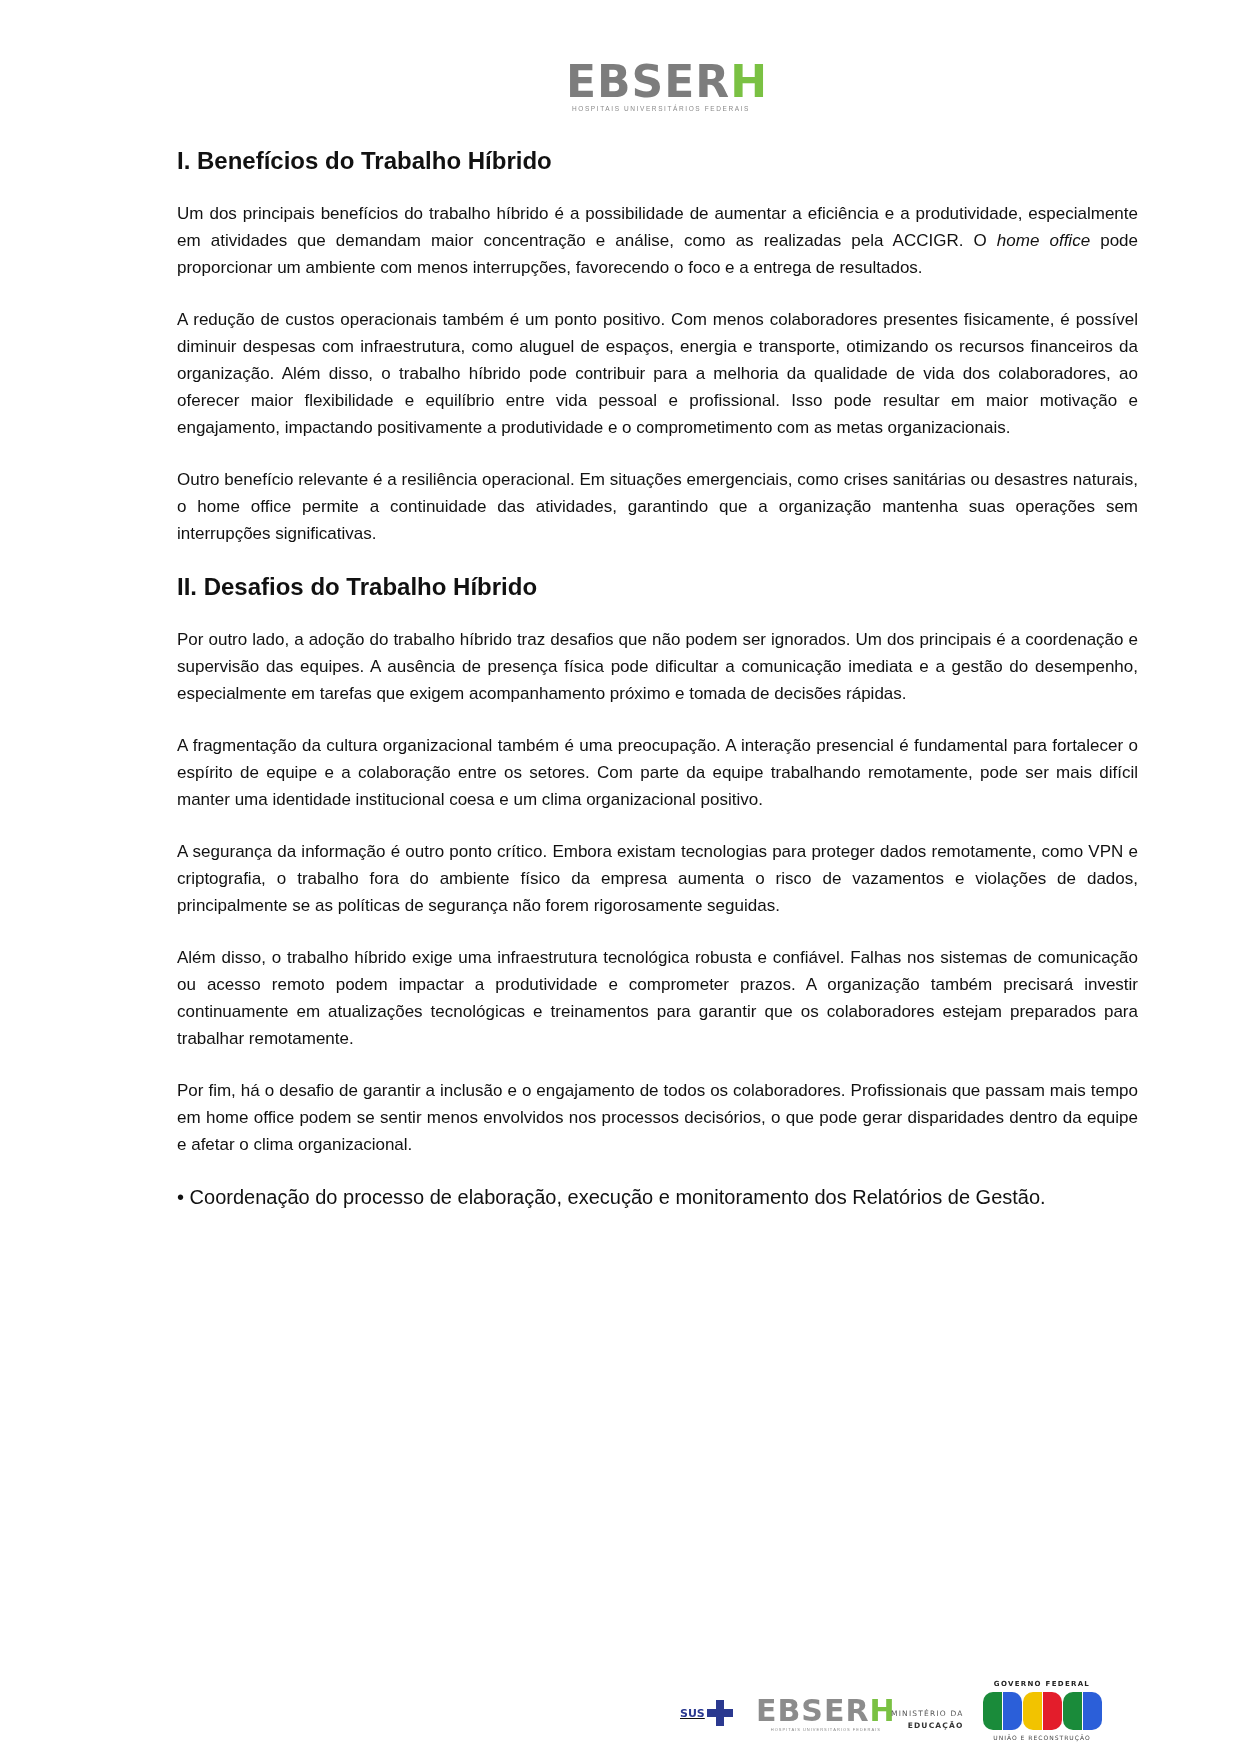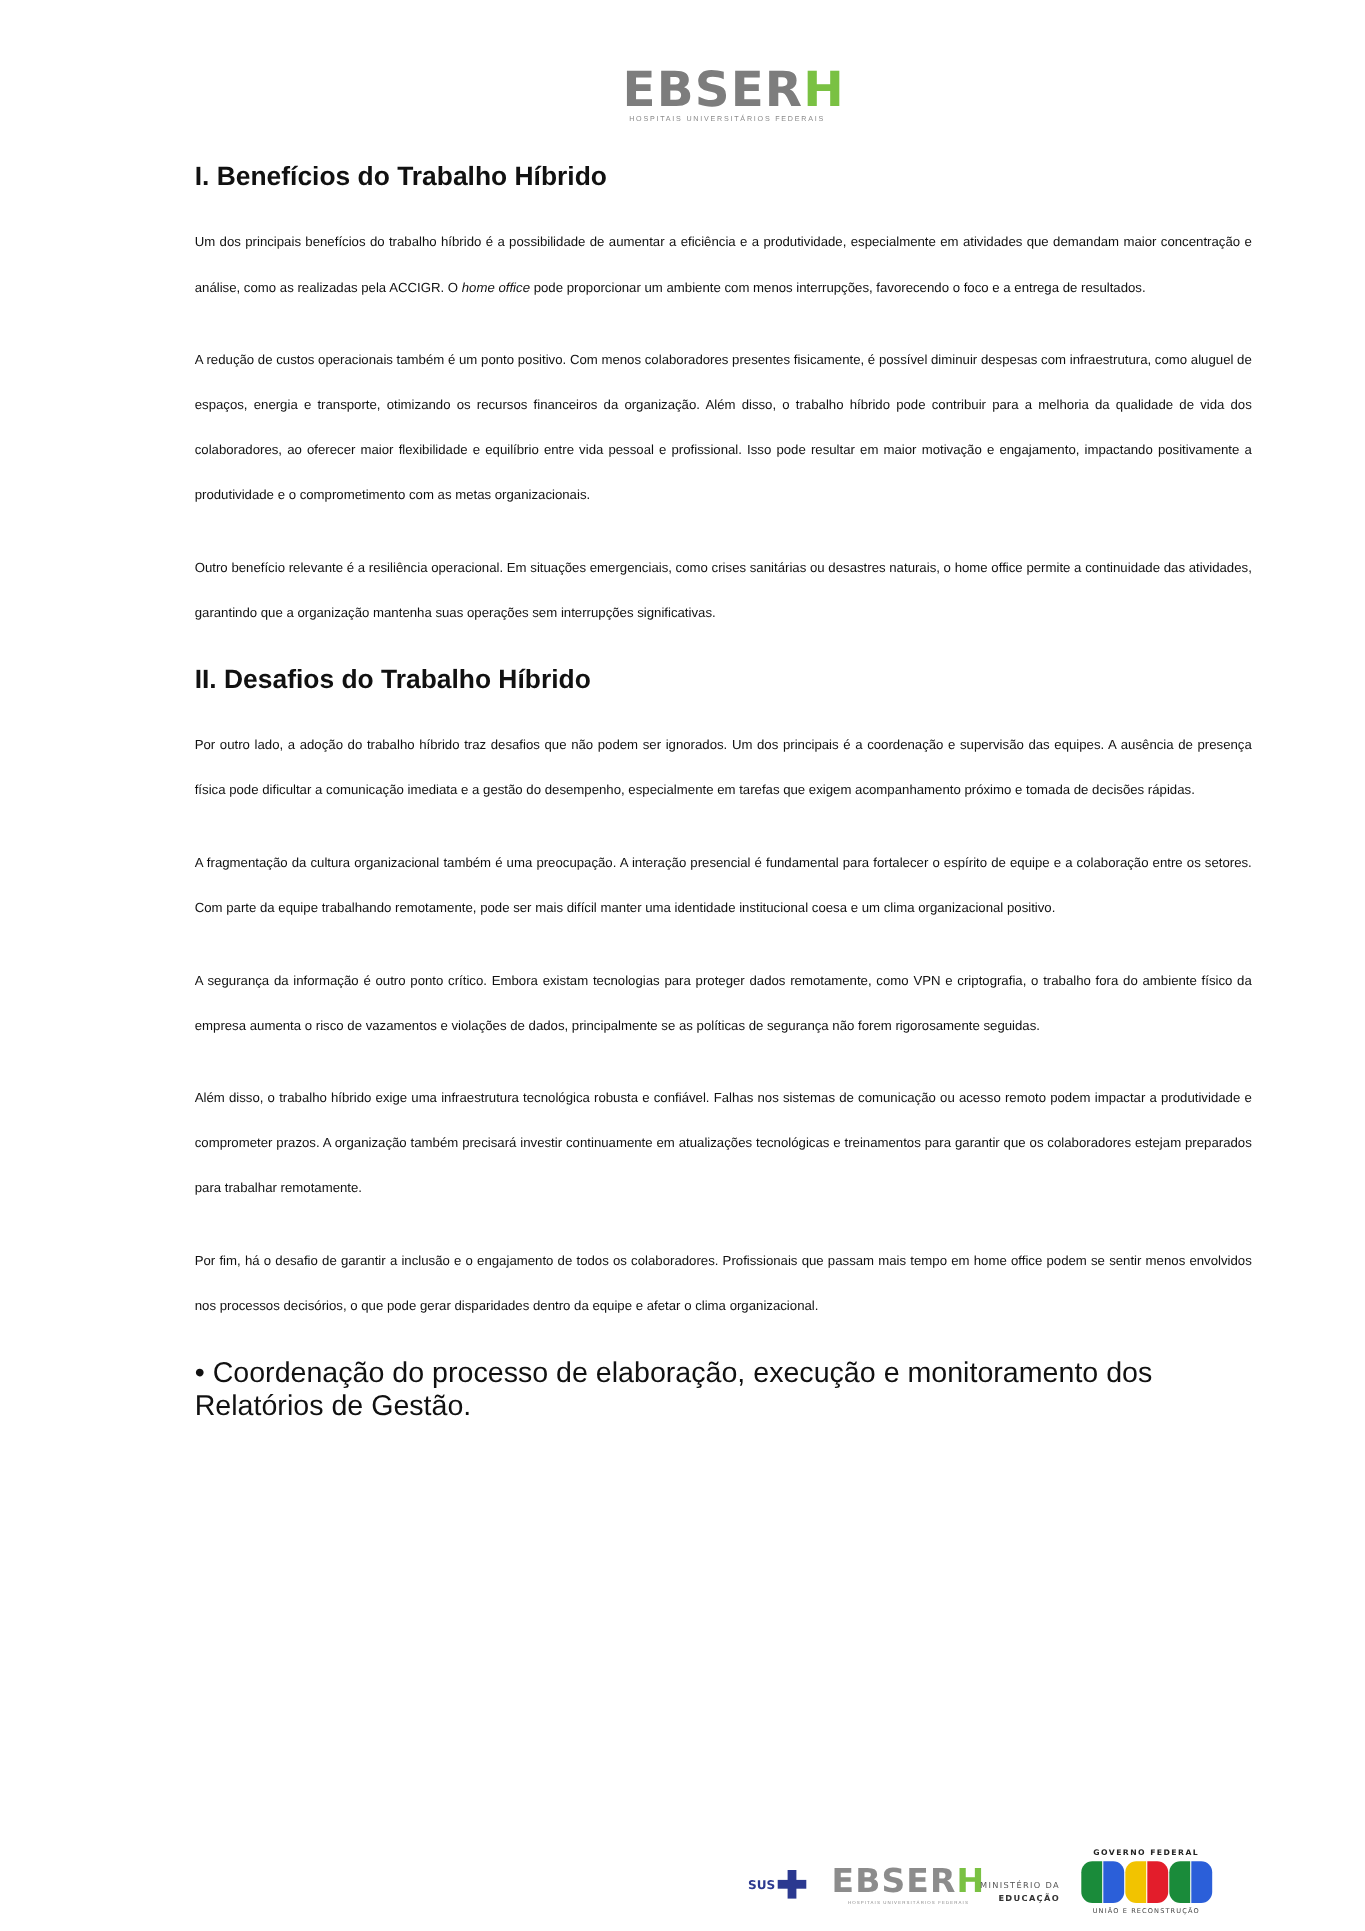--- a/index.html
+++ b/index.html
@@ -5,26 +5,26 @@
   html, body { margin:0; padding:0; background:#ffffff; }
   body { width:1241px; height:1755px; position:relative; overflow:hidden;
          font-family:"Liberation Sans", sans-serif; color:#111; }
   .header-logo { position:absolute; left:566px; top:60px; width:190px; text-align:center; }
   .logo-word { font-family:"DejaVu Sans", sans-serif; font-weight:bold; font-size:44px; letter-spacing:1px; line-height:44px; color:#7d7d7d; }
   .logo-word .h { color:#7ac143; }
   .logo-sub { font-size:6.5px; letter-spacing:1.6px; color:#8a8a8a; margin-top:1px; white-space:nowrap; }
 
   .content { position:absolute; left:177px; top:146px; width:961px; }
   .heading { font-weight:bold; font-size:24px; line-height:30px; margin:0 0 24px 0; }
-  .para { font-size:12px; line-height:41px; text-align:justify; margin:0 0 25px 0; }
+  .para { font-size:17px; line-height:27px; text-align:justify; margin:0 0 25px 0; }
   .para em { font-style:italic; }
-  .bullet { font-size:26px; line-height:29.6px; margin:0; }
+  .bullet { font-size:20px; line-height:29.6px; margin:0; }
 
   .footer { position:absolute; left:680px; top:1672px; width:440px; height:80px; }
-  .sus { position:absolute; left:0; top:28px; display:flex; align-items:center; }
+  .sus { position:absolute; left:0; top:28px; display:flex; align-items:center;text-decoration:underline; }
   .sus-text { font-family:"DejaVu Sans", sans-serif; font-weight:bold; font-size:11px; color:#2b3990; margin-right:2px; }
   .sus-cross { position:relative; width:26px; height:26px; }
   .sus-cross .v { position:absolute; left:9px; top:0; width:8px; height:26px; background:#2b3990; }
   .sus-cross .hh { position:absolute; left:0; top:9px; width:26px; height:8px; background:#2b3990; }
   .f-ebserh { position:absolute; left:76px; top:24px; text-align:center; }
   .f-ebserh .logo-word { font-size:30px; line-height:30px; color:#8c8c8c; }
   .f-ebserh .logo-sub { font-size:4px; letter-spacing:1px; }
   .mec { position:absolute; left:211px; top:36px; text-align:right; font-family:"DejaVu Sans", sans-serif; font-size:7.5px; letter-spacing:1.2px; color:#555; line-height:12px; }
   .mec .b { font-weight:bold; color:#333; }
   .gov { position:absolute; left:302px; top:8px; width:120px; text-align:center; }

